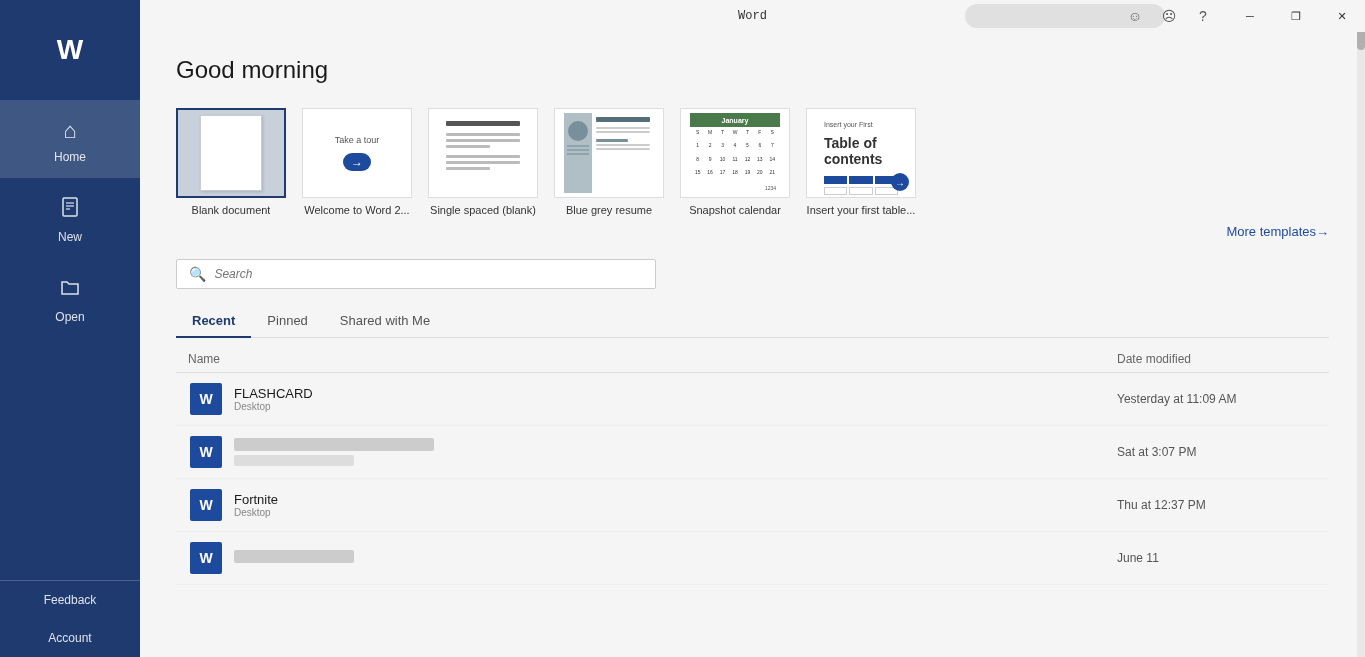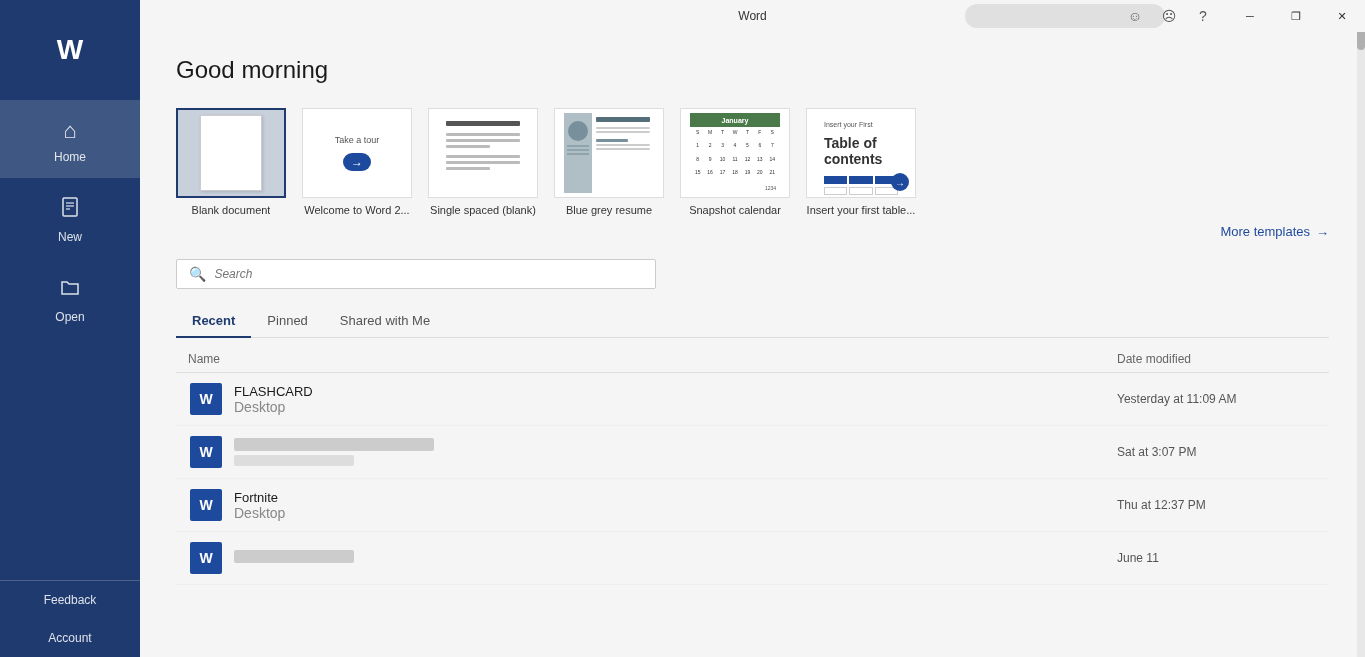--- a/index.html
+++ b/index.html
@@ -89,20 +89,21 @@
       justify-content: center;
       background: #f5f5f5;
       z-index: 10;
     }
     .titlebar-title {
       font-size: 12px;
       color: #333;
       position: absolute;
       left: 50%;
       transform: translateX(-50%);
+      font-family: Liberation Mono, monospace;
     }
     .titlebar-controls {
       position: absolute;
       right: 0;
       display: flex;
       align-items: center;
       gap: 0;
     }
     .titlebar-btn {
       width: 46px;
@@ -293,21 +294,20 @@
       align-items: center;
       justify-content: flex-end;
       margin-bottom: 20px;
     }
     .more-templates-link {
       font-size: 13px;
       color: #1e4a9e;
       cursor: pointer;
       display: flex;
       align-items: center;
-      gap: 6px;
       text-decoration: none;
     }
 
     
     .search-bar {
       display: flex;
       align-items: center;
       background: white;
       border: 1px solid #ccc;
       border-radius: 2px;
@@ -384,21 +384,21 @@
       align-items: center;
       justify-content: center;
       color: white;
       font-size: 13px;
       font-weight: bold;
       border-radius: 2px;
       position: relative;
     }
     .file-meta { flex: 1; }
     .file-name { font-size: 13px; color: #1a1a1a; font-weight: 500; }
-    .file-location { font-size: 14px; color: #888; }
+    .file-location { font-size: 10px; color: #888; }
     .file-date { width: 200px; font-size: 12px; color: #555; }
     .file-name-blurred {
       height: 13px;
       background: #ccc;
       border-radius: 2px;
       width: 200px;
       margin-bottom: 4px;
     }
     .file-name-blurred-sm {
       height: 11px;

